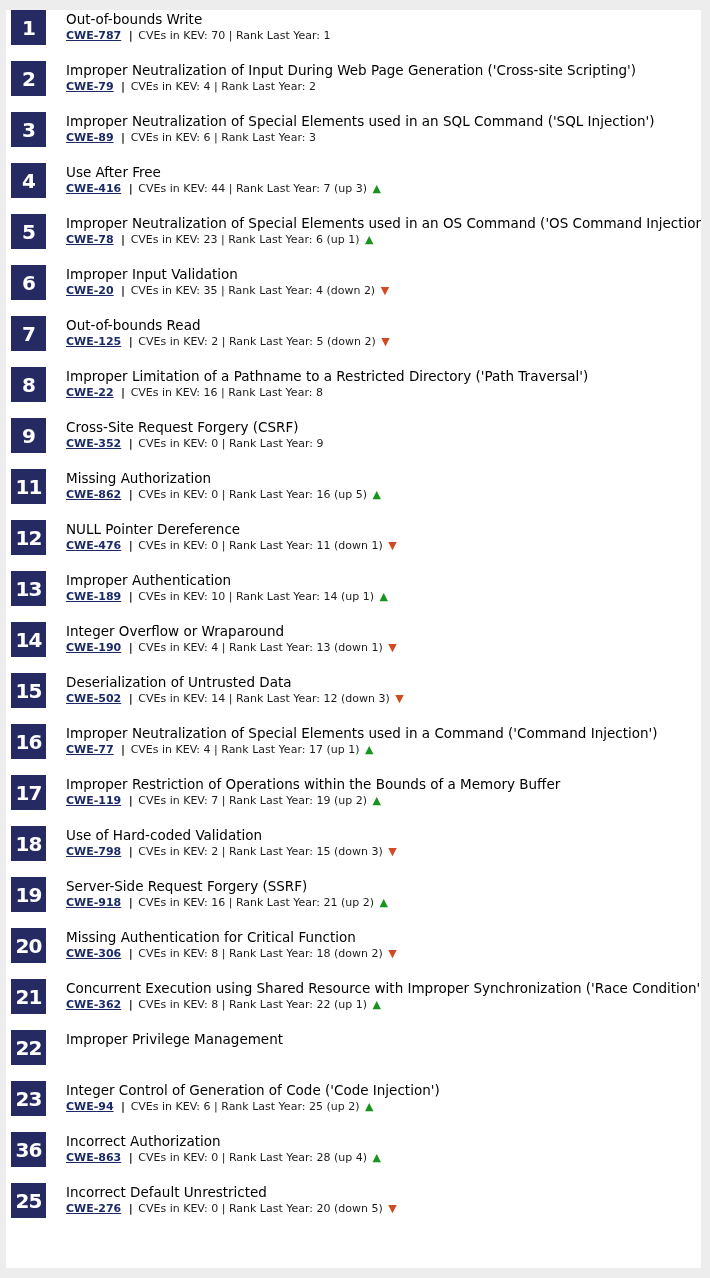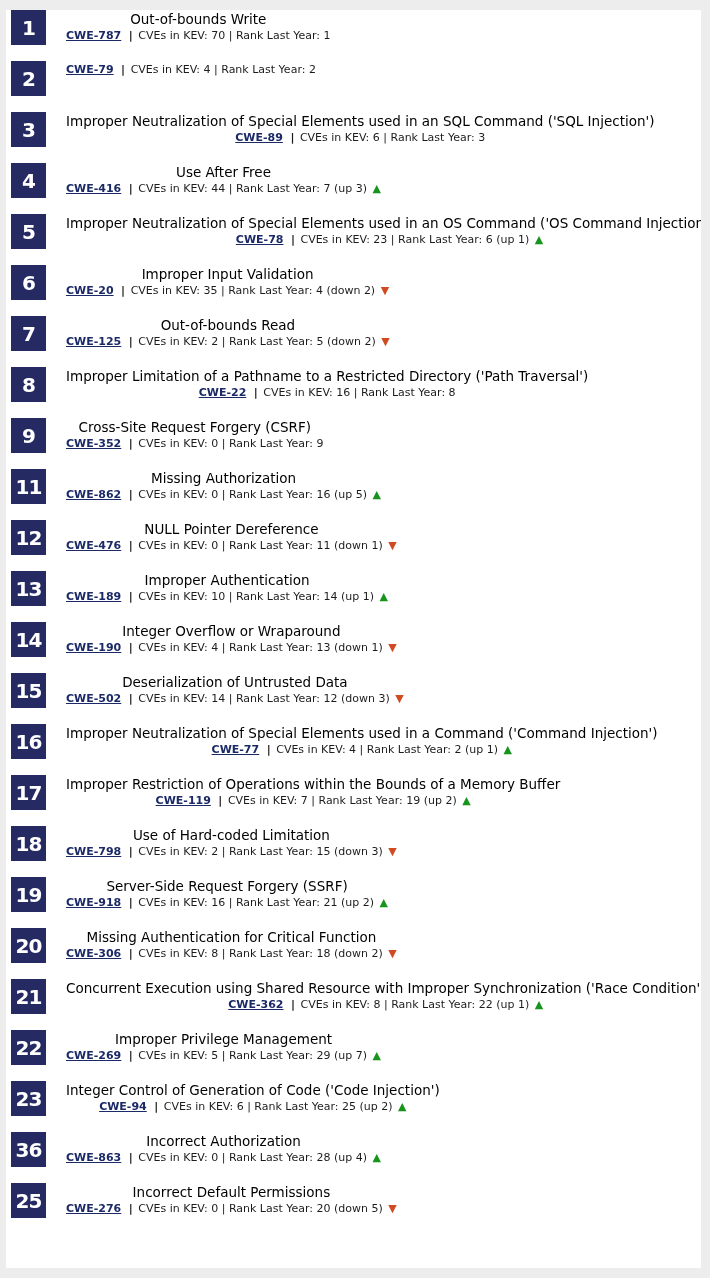--- a/index.html
+++ b/index.html
@@ -24,21 +24,21 @@
   }
   .rank {
     flex: 0 0 35px;
     width: 35px; height: 35px;
     background: var(--rank_bg, #252a63);
     color: var(--rank_fg, #ffffff);
     font-size: 20px; font-weight: bold;
     display: flex; align-items: center; justify-content: center;
     letter-spacing: -1px;
   }
-  .info { margin-left: 20px; padding-top: 1px; text-align: center; }
+  .info { margin-left: 20px; padding-top: 1px; }
   .title {
     font-size: 13.5px;
     line-height: 17px;
     color: var(--title_fg, #000000);
     white-space: nowrap;
   }
   .meta {
     font-size: 11px;
     line-height: 15px;
     color: var(--meta_fg, #1c1c1c);
@@ -67,20 +67,21 @@
         <span class="sep">|</span>
         <span class="meta-text">CVEs in KEV: 70 | Rank Last Year: 1</span>
         
       </div>
     </div>
   </div>
 
   <div class="row">
     <div class="rank">2</div>
     <div class="info">
+      <div class="title">Improper Neutralization of Input During Web Page Generation ('Cross-site Scripting')</div>
       <div class="meta">
         <a class="cwe-link" href="#">CWE-79</a>
         <span class="sep">|</span>
         <span class="meta-text">CVEs in KEV: 4 | Rank Last Year: 2</span>
         
       </div>
     </div>
   </div>
 
   <div class="row">
@@ -240,21 +241,21 @@
     </div>
   </div>
 
   <div class="row">
     <div class="rank">16</div>
     <div class="info">
       <div class="title">Improper Neutralization of Special Elements used in a Command ('Command Injection')</div>
       <div class="meta">
         <a class="cwe-link" href="#">CWE-77</a>
         <span class="sep">|</span>
-        <span class="meta-text">CVEs in KEV: 4 | Rank Last Year: 2 (up 1)</span>
+        <span class="meta-text">CVEs in KEV: 4 | Rank Last Year: 17 (up 1)</span>
         <span class="tri up">▲</span>
       </div>
     </div>
   </div>
 
   <div class="row">
     <div class="rank">17</div>
     <div class="info">
       <div class="title">Improper Restriction of Operations within the Bounds of a Memory Buffer</div>
       <div class="meta">
@@ -262,21 +263,21 @@
         <span class="sep">|</span>
         <span class="meta-text">CVEs in KEV: 7 | Rank Last Year: 19 (up 2)</span>
         <span class="tri up">▲</span>
       </div>
     </div>
   </div>
 
   <div class="row">
     <div class="rank">18</div>
     <div class="info">
-      <div class="title">Use of Hard-coded Limitation</div>
+      <div class="title">Use of Hard-coded Validation</div>
       <div class="meta">
         <a class="cwe-link" href="#">CWE-798</a>
         <span class="sep">|</span>
         <span class="meta-text">CVEs in KEV: 2 | Rank Last Year: 15 (down 3)</span>
         <span class="tri down">▼</span>
       </div>
     </div>
   </div>
 
   <div class="row">
@@ -315,26 +316,20 @@
         <span class="meta-text">CVEs in KEV: 8 | Rank Last Year: 22 (up 1)</span>
         <span class="tri up">▲</span>
       </div>
     </div>
   </div>
 
   <div class="row">
     <div class="rank">22</div>
     <div class="info">
       <div class="title">Improper Privilege Management</div>
-      <div class="meta">
-        <a class="cwe-link" href="#">CWE-269</a>
-        <span class="sep">|</span>
-        <span class="meta-text">CVEs in KEV: 5 | Rank Last Year: 29 (up 7)</span>
-        <span class="tri up">▲</span>
-      </div>
     </div>
   </div>
 
   <div class="row">
     <div class="rank">23</div>
     <div class="info">
       <div class="title">Integer Control of Generation of Code ('Code Injection')</div>
       <div class="meta">
         <a class="cwe-link" href="#">CWE-94</a>
         <span class="sep">|</span>
@@ -353,21 +348,21 @@
         <span class="sep">|</span>
         <span class="meta-text">CVEs in KEV: 0 | Rank Last Year: 28 (up 4)</span>
         <span class="tri up">▲</span>
       </div>
     </div>
   </div>
 
   <div class="row">
     <div class="rank">25</div>
     <div class="info">
-      <div class="title">Incorrect Default Permissions</div>
+      <div class="title">Incorrect Default Unrestricted</div>
       <div class="meta">
         <a class="cwe-link" href="#">CWE-276</a>
         <span class="sep">|</span>
         <span class="meta-text">CVEs in KEV: 0 | Rank Last Year: 20 (down 5)</span>
         <span class="tri down">▼</span>
       </div>
     </div>
   </div>
 </div>
 

